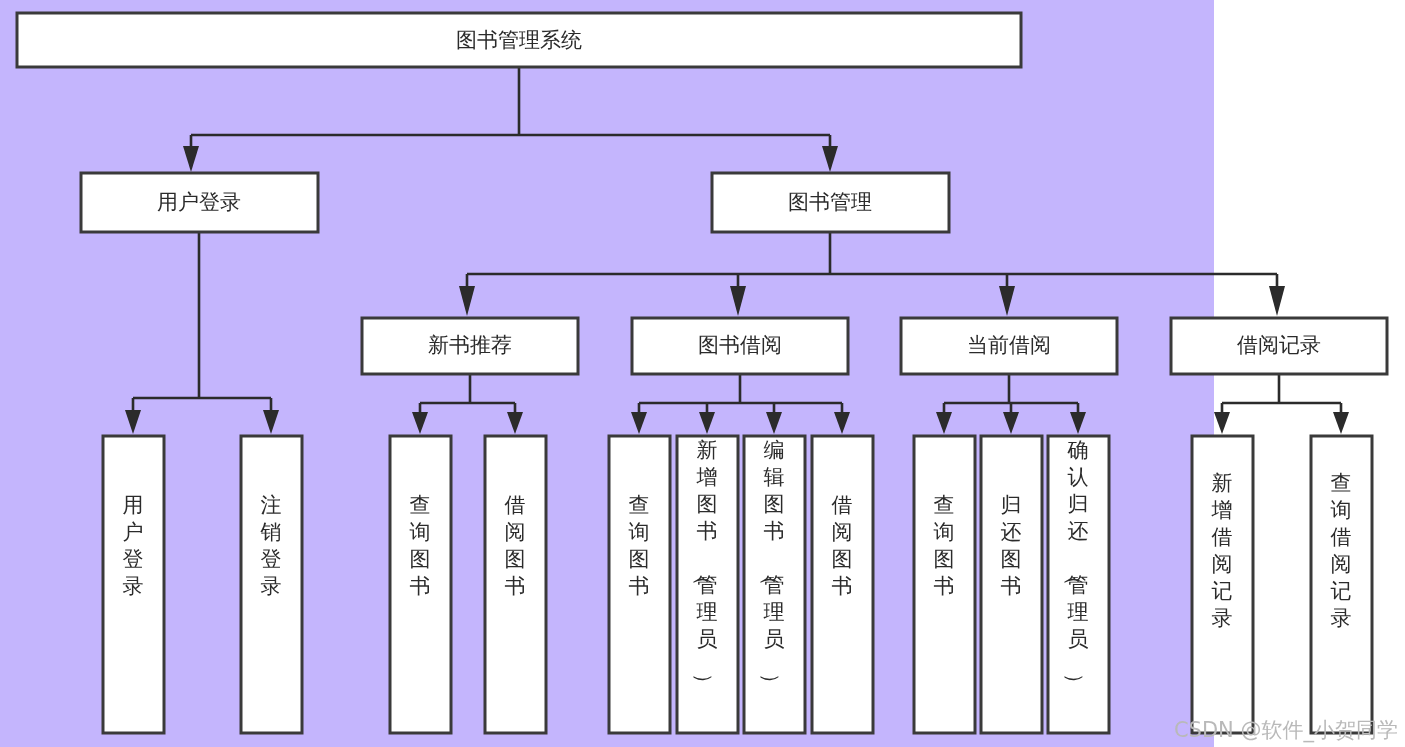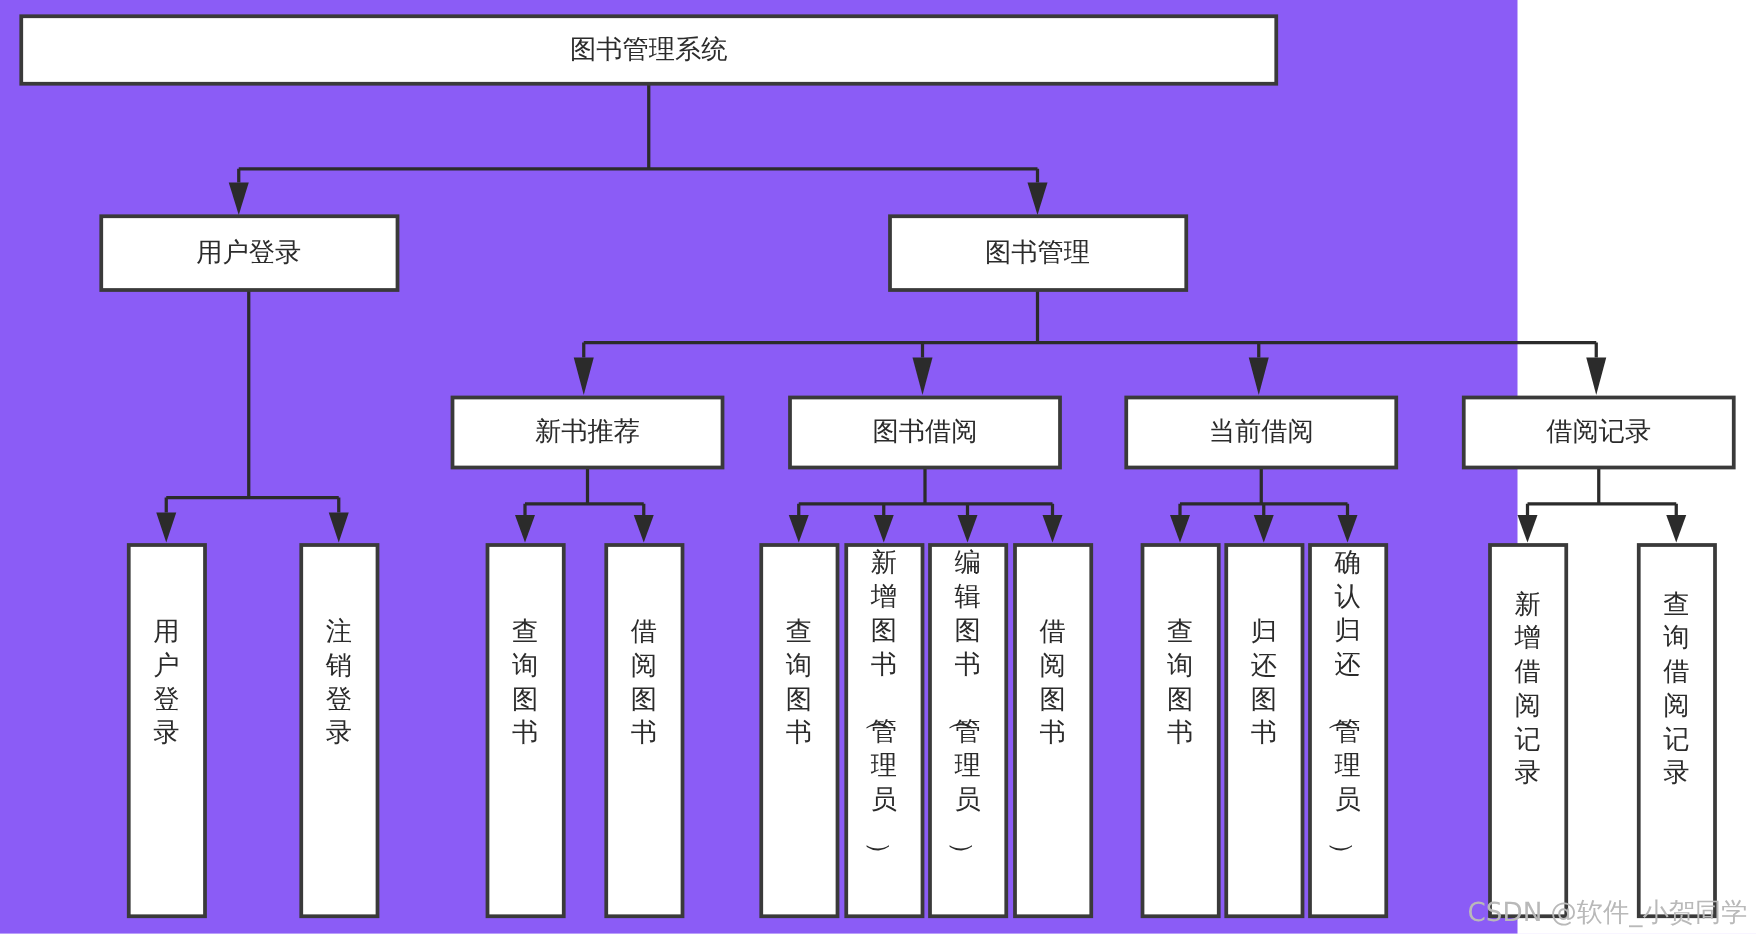--- a/index.html
+++ b/index.html
@@ -11,21 +11,21 @@
   body {
     width: 1405px;
     height: 747px;
     font-family: "DejaVu Sans", "Liberation Sans", sans-serif;
     overflow: hidden;
   }
   #diagram-root {
     position: relative;
     width: 1214px;
     height: 747px;
-    background: #8b5cf6;
+    background: #c4b5fd;
   }
   svg#flowchart {
     display: block;
     width: 1405px;
     height: 747px;
   }
   .node-box {
     fill: #ffffff;
     stroke: #3a3a3a;
     stroke-width: 3;

